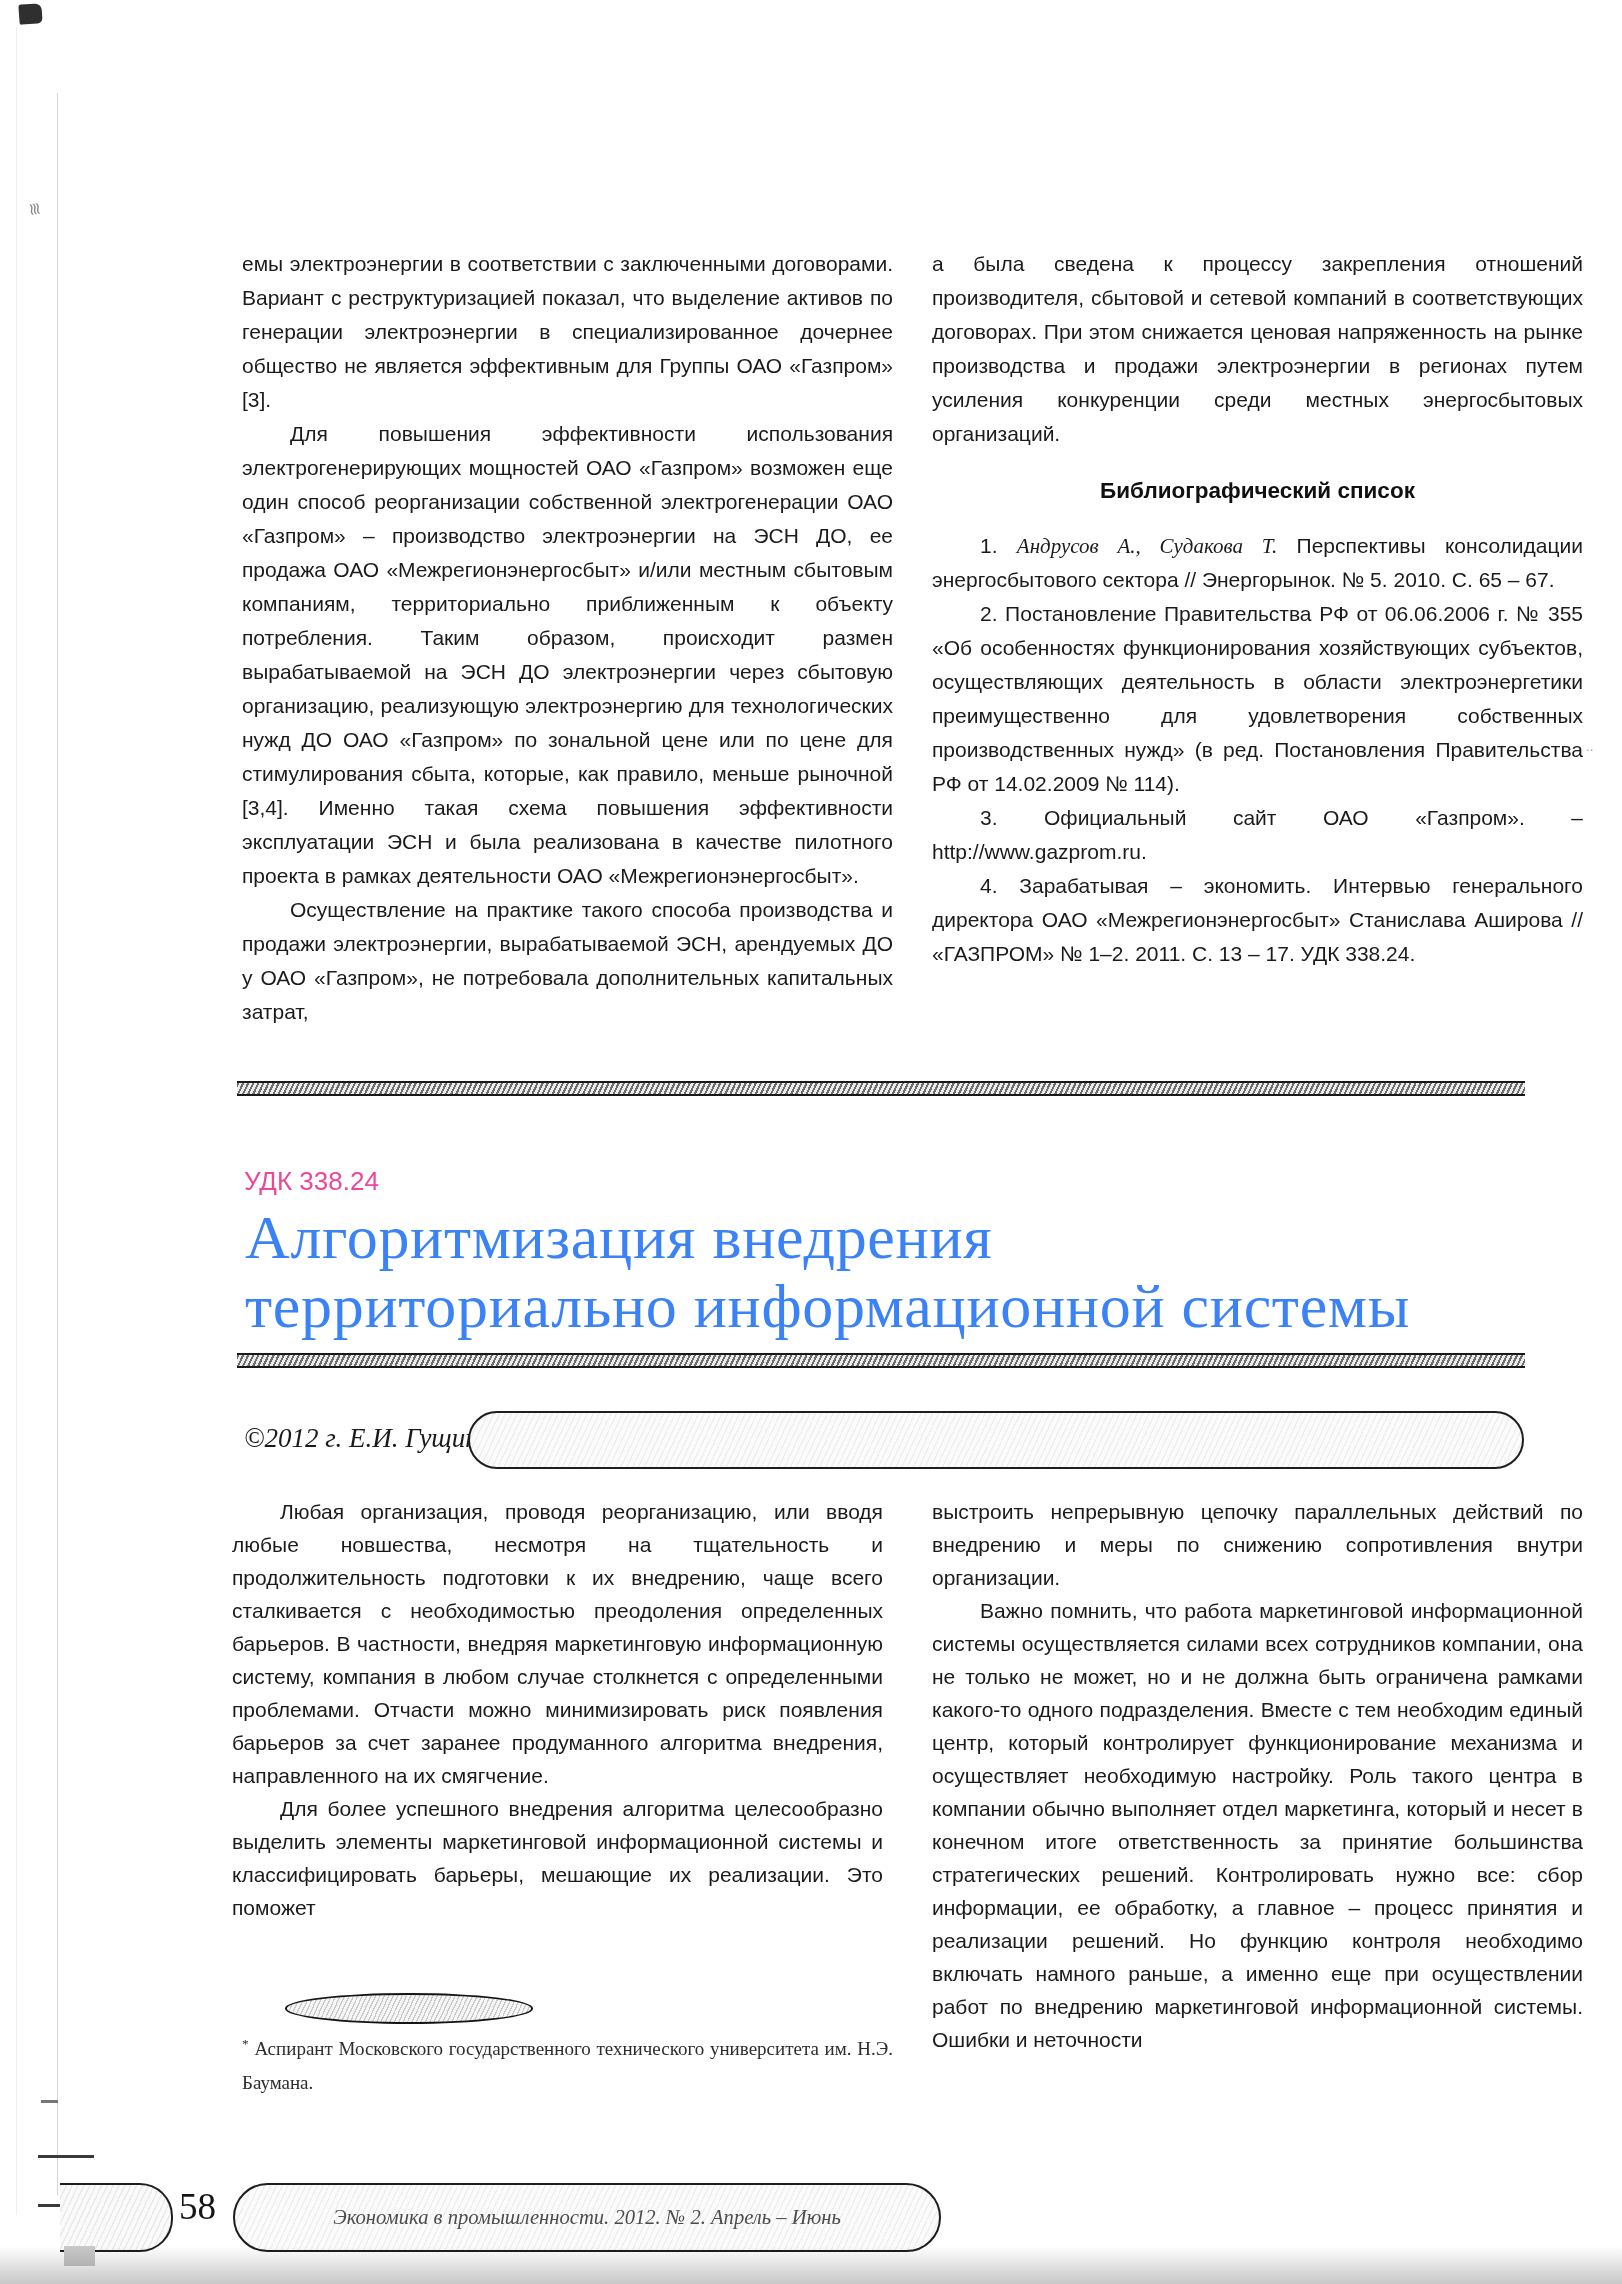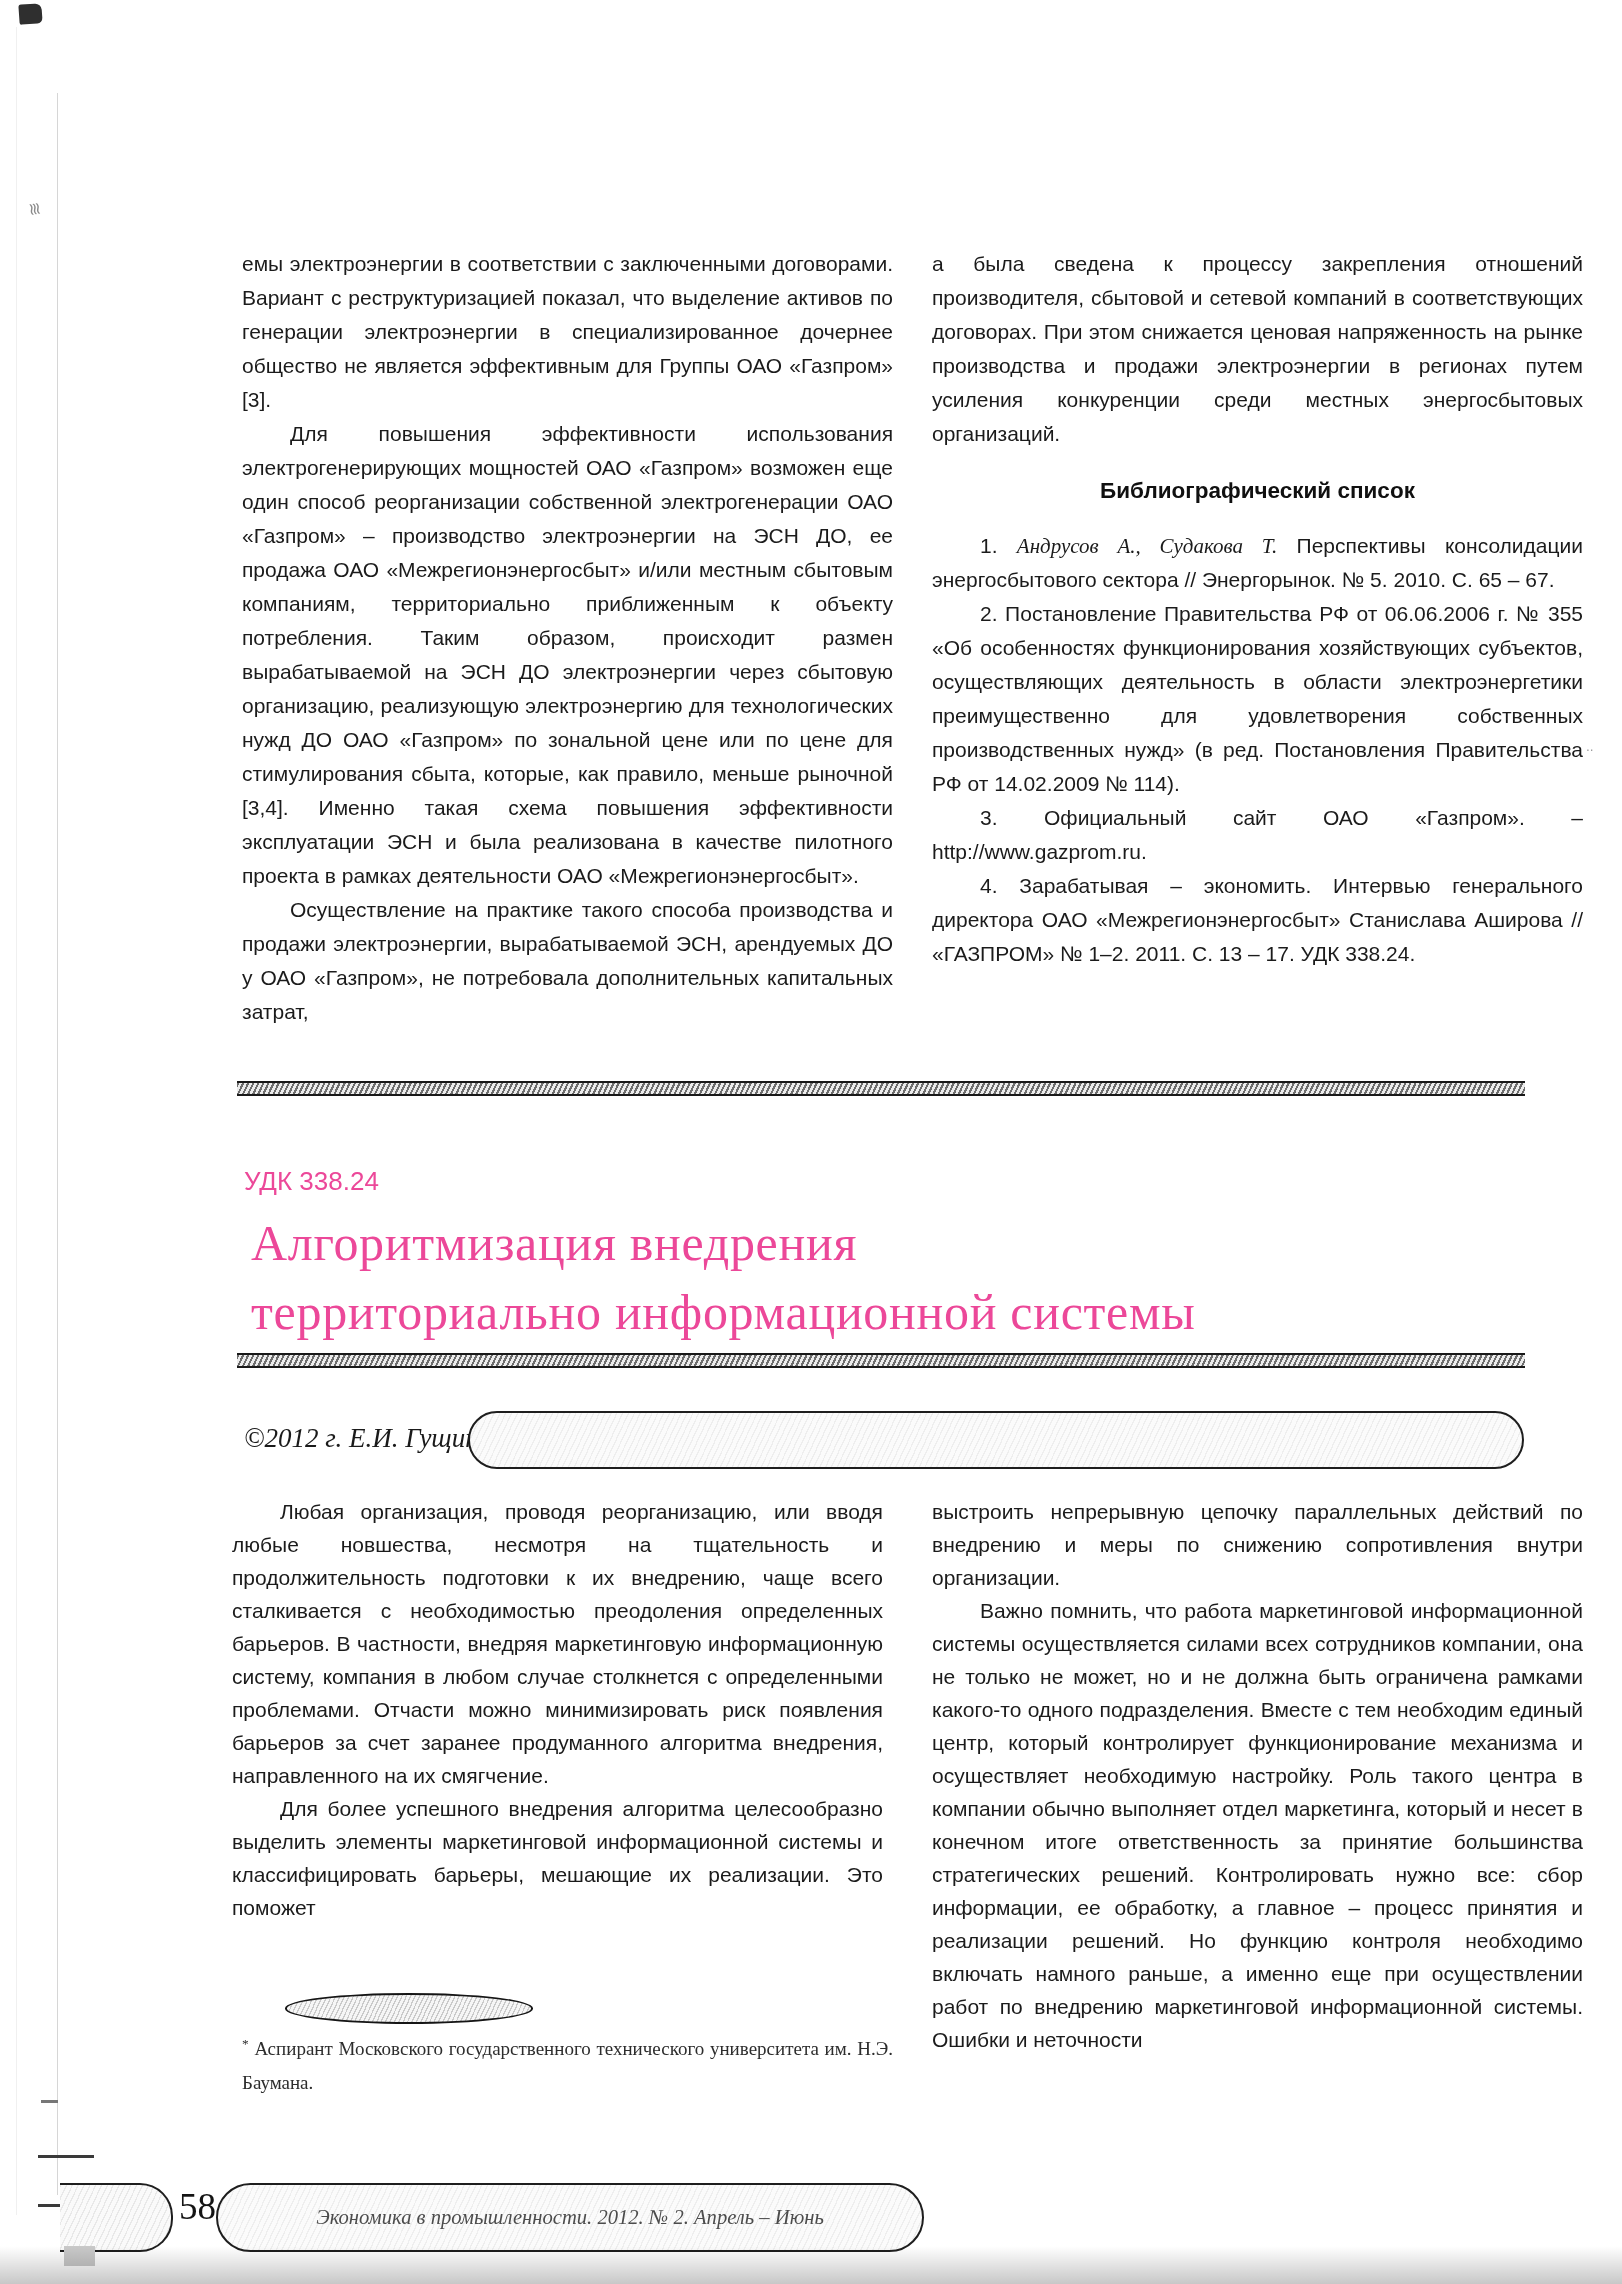--- a/index.html
+++ b/index.html
@@ -51,23 +51,23 @@
   .indent{text-indent:48px;}
   .noindent{text-indent:0;}
   .bib-head{
     margin:26.5px 0 25px 0;text-align:center;font-size:22.5px;font-weight:bold;color:#101010;
     font-family:"Liberation Sans",sans-serif;
   }
   .ref i{font-family:"Liberation Serif",serif;margin-top:36px;}
   
   .udk{position:absolute;left:244px;top:1166px;font-size:26px;color:#ec4899;}
   .title{
-    position:absolute;left:243px;top:1201px;margin:8px;width:1260px;
+    position:absolute;left:243px;top:1201px;margin:2px;width:1260px;
     font-family:"Liberation Serif",serif;font-weight:400;
-    font-size:50px;line-height:69px;color:#ec4899;letter-spacing:0.7px;
+    font-size:62px;line-height:69px;color:#3b82f6;letter-spacing:0.7px;
   }
   .byline{position:absolute;left:244px;top:1423px;font-family:"Liberation Serif",serif;
     font-style:italic;font-size:27px;color:#1a1a1a;}
   .byline sup{font-size:16px;font-style:normal;}
   .byline-capsule{left:468px;top:1411px;width:1052px;height:54px;}
   
   .bot-left{left:232px;top:1495px;}
   .bot-right{left:932px;top:1495px;}
   .bot-left p,.bot-right p{line-height:33px;}
   .footnote-divider{
@@ -81,21 +81,21 @@
   }
   .footnote sup{font-size:13.3px;}
   
   .half-capsule{
     position:absolute;left:60px;top:2183px;width:111px;height:65px;
     border:2px solid #1e1e1e;border-left:none;border-radius:0 33px 33px 0;
     background:repeating-linear-gradient(115deg,rgba(0,0,0,0.07) 0 1.3px,rgba(255,255,255,0) 1.3px 5.3px),#fafafa;
   }
   .page-num{position:absolute;left:179px;top:2185px;font-family:"Liberation Serif",serif;
     font-size:37px;color:#141414;}
-  .ftr-capsule{left:216px;top:2183px;width:704px;height:65px;justify-content:center;}
+  .ftr-capsule{left:233px;top:2183px;width:704px;height:65px;justify-content:center;}
   .ftr-text{font-family:"Liberation Serif",serif;font-style:italic;font-size:20.6px;color:#4c4c4c;}
 </style>
 </head>
 <body>
 
 <div class="page">
 
   <div class="corner-mark"></div>
   <div class="edge-line v1"></div>
   <div class="edge-line v2"></div>

